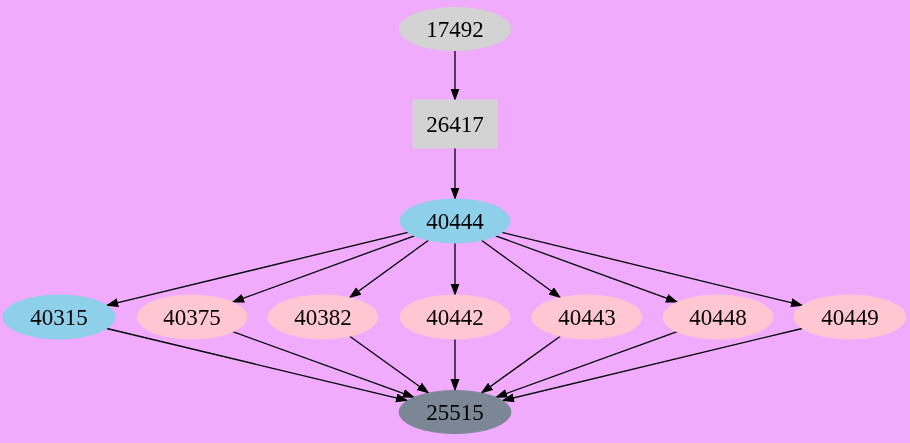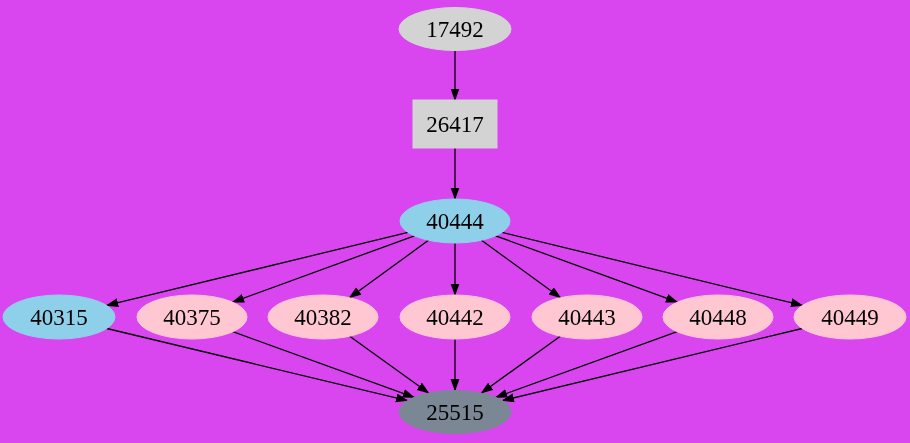--- a/index.html
+++ b/index.html
@@ -5,21 +5,21 @@
   html, body {
     margin: 0;
     padding: 0;
     background: #ffffff;
     font-family: "Liberation Serif", serif;
   }
   .canvas-wrap {
     position: relative;
     width: 910px;
     height: 443px;
-    background: #d946ef;
+    background: #f0abfc;
     overflow: hidden;
   }
   svg { display: block; }
   .node-shape { stroke-width: 1; }
   .node-label {
     font-family: "Liberation Serif", serif;
     font-size: 23px;
     fill: #000000;
     text-anchor: middle;
     user-select: none;

